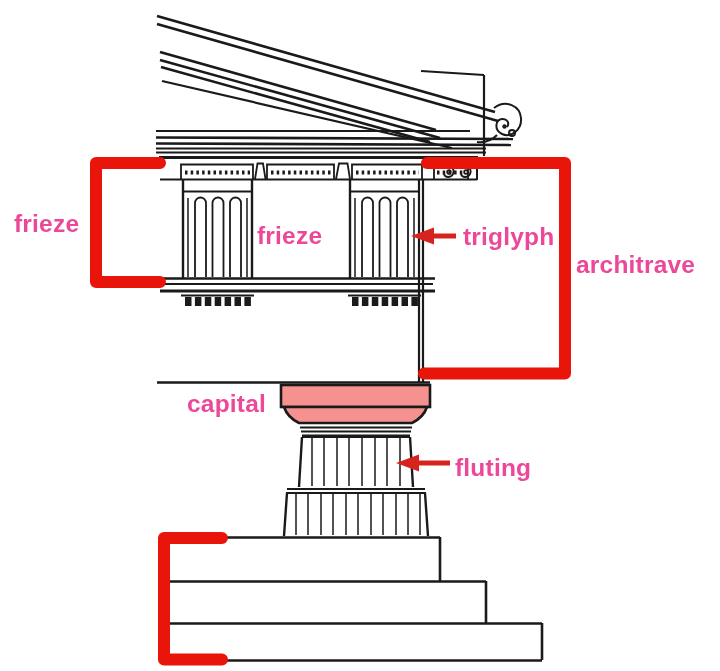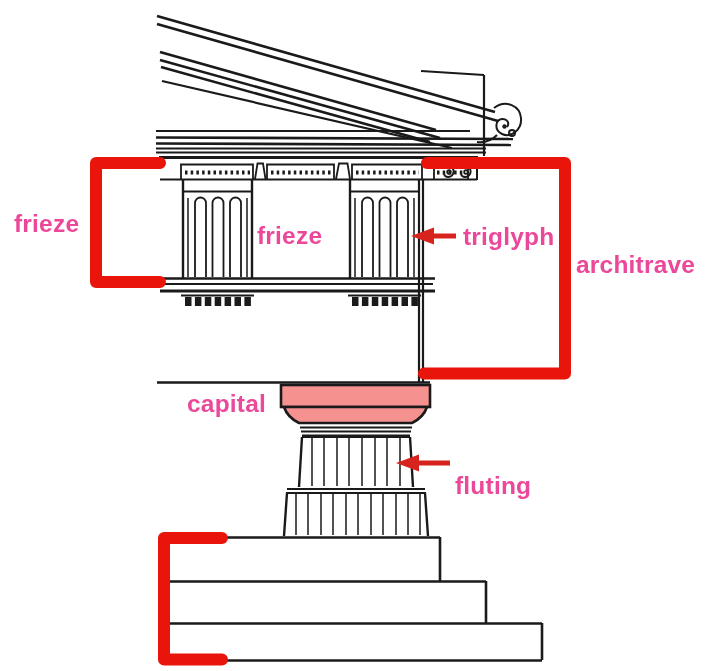--- a/index.html
+++ b/index.html
@@ -156,15 +156,15 @@
       <path d="M450,463 L417,463" stroke-width="5" fill="none" stroke="#d7231d"></path>
       <polygon points="396,463 419,454.5 419,471.5" fill="#d7231d"></polygon>
     </g>
   </svg>
 
   <div class="lbl" style="left:14px;top:208px;">frieze</div>
   <div class="lbl" style="left:257px;top:220px;">frieze</div>
   <div class="lbl" style="left:463px;top:221px;">triglyph</div>
   <div class="lbl" style="left:576px;top:249px;">architrave</div>
   <div class="lbl" style="left:187px;top:388px;">capital</div>
-  <div class="lbl" style="left:455px;top:470px;text-align:center;">fluting</div>
+  <div class="lbl" style="left:455px;top:452px;text-align:center;">fluting</div>
 
 </div>
 
 </body></html>

